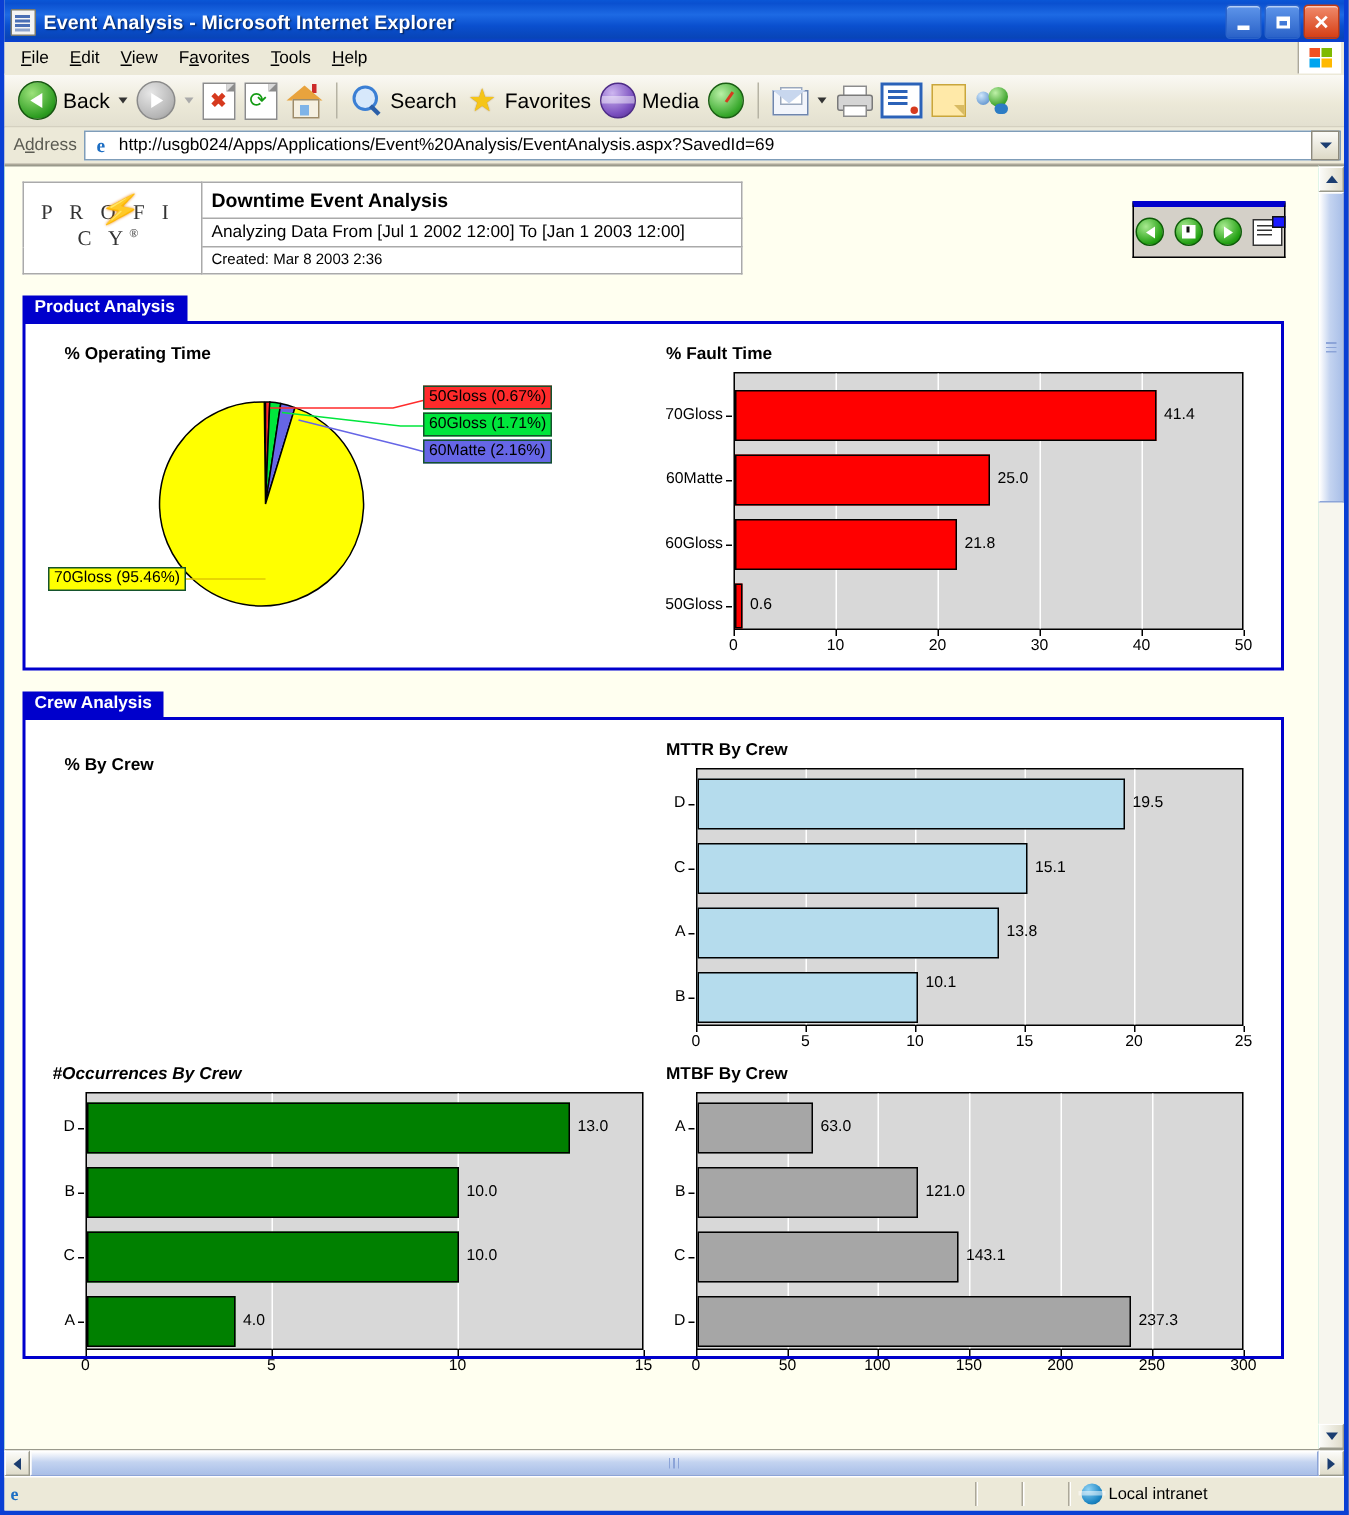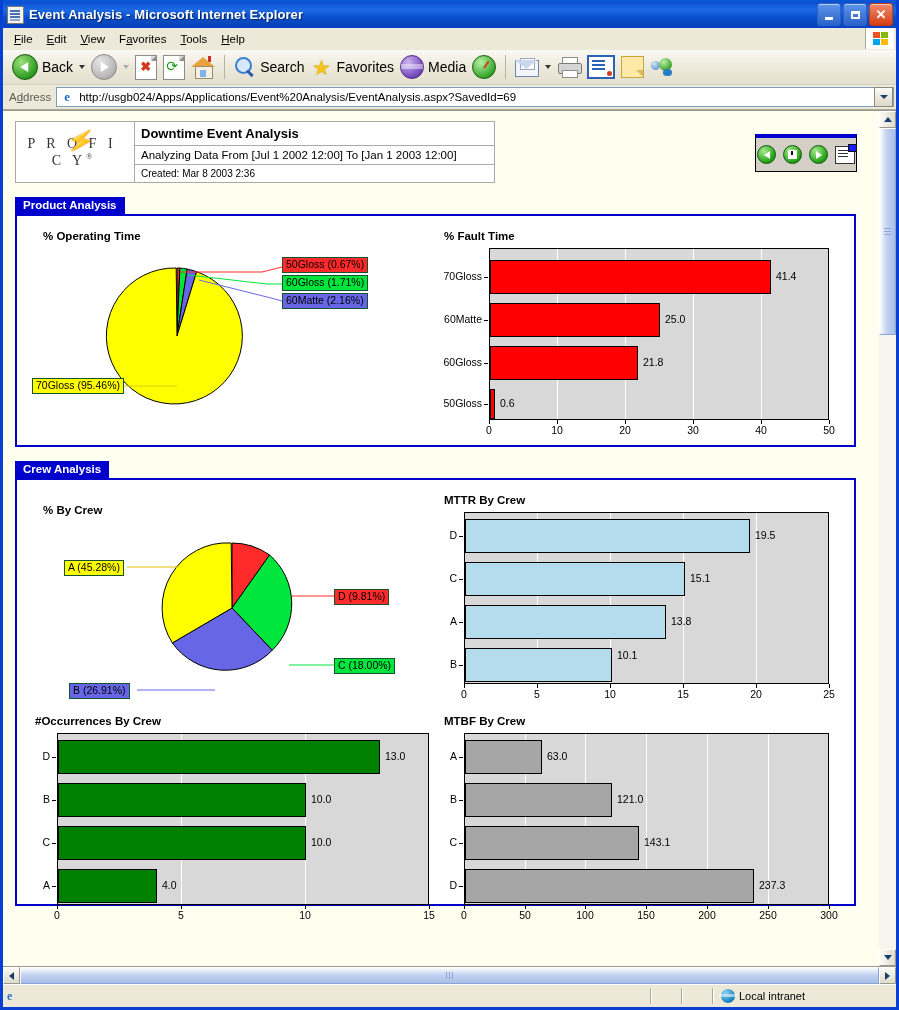--- a/index.html
+++ b/index.html
@@ -563,37 +563,20 @@
           </div>
         </div>
 
         
         <div class="sec-tab">Crew Analysis</div>
         <div class="sec-body" style="width:841px;height:428px;">
           <div class="charts-row">
 
             <div class="chart-cell" style="width:415px;margin-top:10px;">
               <div class="chart-title">% By Crew</div>
-              <div class="pie-wrap" style="height:185px;">
-                <svg width="415" height="185">
-
-                  <path d="M205 88 L205 23 A65 65 0 0 1 242.58 34.99 Z" fill="#ff2b2b" stroke="#000" stroke-width="1"></path>
-                  <path d="M205 88 L242.58 34.99 A65 65 0 0 1 245.24 130.26 Z" fill="#00e63c" stroke="#000" stroke-width="1"></path>
-                  <path d="M205 88 L245.24 130.26 A65 65 0 0 1 145.35 122.93 Z" fill="#6666e6" stroke="#000" stroke-width="1"></path>
-                  <path d="M205 88 L145.35 122.93 A65 65 0 0 1 204.2 23.01 Z" fill="#ffff00" stroke="#000" stroke-width="1"></path>
-                  <polyline points="152,47 100,47" fill="none" stroke="#e0c800" stroke-width="1"></polyline>
-                  <polyline points="265,76 307,76" fill="none" stroke="#ff2b2b" stroke-width="1"></polyline>
-                  <polyline points="262,145 307,145" fill="none" stroke="#00e63c" stroke-width="1"></polyline>
-                  <polyline points="188,170 110,170" fill="none" stroke="#6666e6" stroke-width="1"></polyline>
-                </svg>
-                <div class="lbl" style="left:37px;top:40px;background:#ffff00;">A (45.28%)</div>
-                <div class="lbl" style="left:307px;top:69px;background:#ff2b2b;">D (9.81%)</div>
-                <div class="lbl" style="left:307px;top:138px;background:#00e63c;">C (18.00%)</div>
-                <div class="lbl" style="left:42px;top:163px;background:#6666e6;">B (26.91%)</div>
-              </div>
             </div>
 
             <div class="chart-cell" style="width:400px;">
               <div class="chart-title tight">MTTR By Crew</div>
               <div class="bars" style="height:190px;">
                 <div class="plot" style="left:22px;top:2px;width:365px;height:172px;"></div>
                 <div class="gridv" style="left:95px;top:3px;height:170px;"></div>
                 <div class="gridv" style="left:168px;top:3px;height:170px;"></div>
                 <div class="gridv" style="left:241px;top:3px;height:170px;"></div>
                 <div class="gridv" style="left:314px;top:3px;height:170px;"></div>
@@ -631,21 +614,21 @@
                 <div class="xtick" style="left:304px;top:178px;width:20px;">20</div>
                 <div class="xtick" style="left:377px;top:178px;width:20px;">25</div>
               </div>
             </div>
 
           </div>
 
           <div class="charts-row" style="margin-top:4px;">
 
             <div class="chart-cell" style="width:415px;">
-              <div class="chart-title tight" style="margin-left:8px;">#Occurrences By Crew</div>
+              <div class="chart-title tight" style="margin-left:8px;font-style:italic;">#Occurrences By Crew</div>
               <div class="bars" style="height:190px;">
                 <div class="plot" style="left:30px;top:2px;width:372px;height:172px;"></div>
                 <div class="gridv" style="left:154px;top:3px;height:170px;"></div>
                 <div class="gridv" style="left:278px;top:3px;height:170px;"></div>
 
                 <div class="bar" style="left:31px;top:9px;width:322px;height:34px;background:#008000;"></div>
                 <div class="barval" style="left:358px;top:19px;">13.0</div>
                 <div class="ytick" style="left:8px;top:19px;width:15px;">D</div>
                 <div class="ytickdash" style="left:25px;top:26px;"></div>
 

